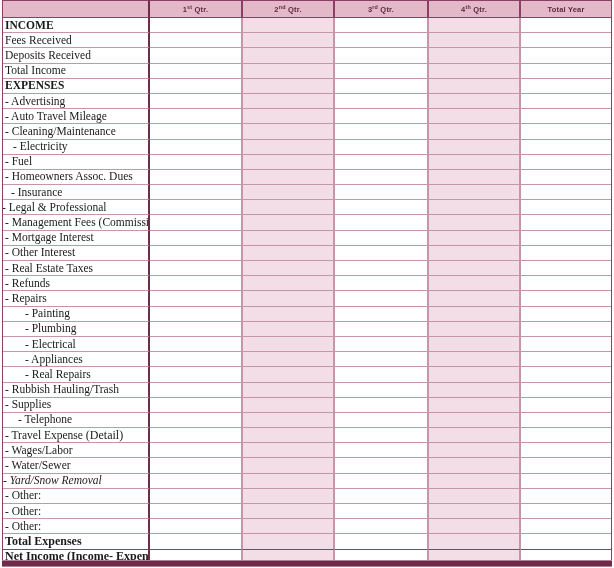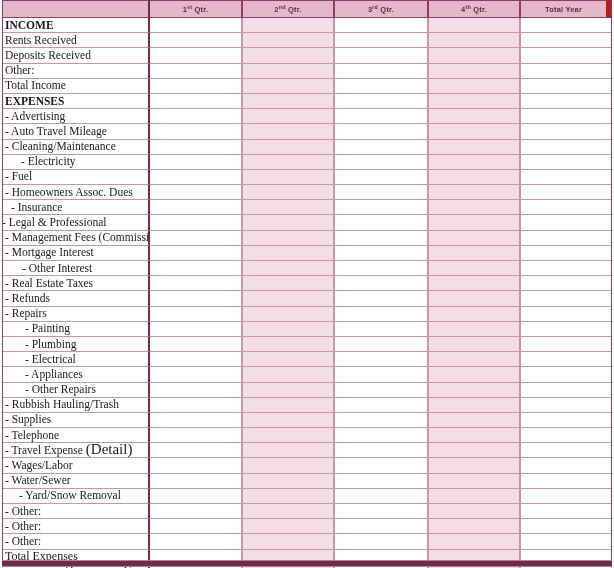--- a/index.html
+++ b/index.html
@@ -52,21 +52,21 @@
     border-right: 2px solid #6e2b4a;
   }
   th.qtr {
     border-right: 1px solid #8d3f63;
   }
   th.qtr.shaded-head {
     border-left: 1px solid #8d3f63;
     border-right: 2px solid #8d3f63;
   }
   th.total-head {
-    border-right: 6px solid #b91c1c;
+    border-right: 1px solid #b91c1c;
   }
   th sup {
     font-size: 5.4px;
     vertical-align: super;
     line-height: 0;
   }
 
   
   tbody td {
     height: 14.2px;
@@ -79,25 +79,25 @@
 
   td.label {
     padding-left: 3px;
     font-size: 11.5px;
     line-height: 13px;
     white-space: nowrap;
     border-right: 2px solid #6e2b4a;
     overflow: hidden;
   }
   td.label .small {
-    font-size: 15px;
+    font-size: 12px;
   }
 
   tr.section td.label { font-weight: bold; font-size: 11.5px; }
-  tr.total td.label  { font-weight: normal; font-size: 12px; }
+  tr.total td.label  { font-weight: bold; font-size: 12px; }
 
   td.data {
     border-right: 1px solid #c795aa;
   }
   td.data.shaded {
     background: #f3dee7;
     border-left: 1px solid #c795aa;
     border-right: 2px solid #c795aa;
   }
   td.data.last {
@@ -172,37 +172,29 @@
     <tbody>
         <tr class="section">
           <td class="label" style="padding-left: 3px; margin-top: 22px;"><span>INCOME</span></td>
           <td class="data"></td>
           <td class="data shaded"></td>
           <td class="data"></td>
           <td class="data shaded"></td>
           <td class="data last"></td>
         </tr>
         <tr class="item">
-          <td class="label" style="padding-left: 3px;"><span>Rents Received</span></td>
+          <td class="label" style="padding-left: 3px;"><span>Fees Received</span></td>
           <td class="data"></td>
           <td class="data shaded"></td>
           <td class="data"></td>
           <td class="data shaded"></td>
           <td class="data last"></td>
         </tr>
         <tr class="item">
           <td class="label" style="padding-left: 3px;"><span>Deposits Received</span></td>
-          <td class="data"></td>
-          <td class="data shaded"></td>
-          <td class="data"></td>
-          <td class="data shaded"></td>
-          <td class="data last"></td>
-        </tr>
-        <tr class="item">
-          <td class="label" style="padding-left: 3px;"><span>Other:</span></td>
           <td class="data"></td>
           <td class="data shaded"></td>
           <td class="data"></td>
           <td class="data shaded"></td>
           <td class="data last"></td>
         </tr>
         <tr class="item">
           <td class="label" style="padding-left: 3px;"><span>Total Income</span></td>
           <td class="data"></td>
           <td class="data shaded"></td>
@@ -236,21 +228,21 @@
         </tr>
         <tr class="item">
           <td class="label" style="padding-left: 3px;"><span>- Cleaning/Maintenance</span></td>
           <td class="data"></td>
           <td class="data shaded"></td>
           <td class="data"></td>
           <td class="data shaded"></td>
           <td class="data last"></td>
         </tr>
         <tr class="item">
-          <td class="label" style="padding-left: 19px;"><span>- Electricity</span></td>
+          <td class="label" style="padding-left: 11px;"><span>- Electricity</span></td>
           <td class="data"></td>
           <td class="data shaded"></td>
           <td class="data"></td>
           <td class="data shaded"></td>
           <td class="data last"></td>
         </tr>
         <tr class="item">
           <td class="label" style="padding-left: 3px;"><span>- Fuel</span></td>
           <td class="data"></td>
           <td class="data shaded"></td>
@@ -292,21 +284,21 @@
         </tr>
         <tr class="item">
           <td class="label" style="padding-left: 3px;"><span>- Mortgage Interest</span></td>
           <td class="data"></td>
           <td class="data shaded"></td>
           <td class="data"></td>
           <td class="data shaded"></td>
           <td class="data last"></td>
         </tr>
         <tr class="item">
-          <td class="label" style="padding-left: 20px; margin-top: 18px;"><span>- Other Interest</span></td>
+          <td class="label" style="padding-left: 3px; margin-top: 18px;"><span>- Other Interest</span></td>
           <td class="data"></td>
           <td class="data shaded"></td>
           <td class="data"></td>
           <td class="data shaded"></td>
           <td class="data last"></td>
         </tr>
         <tr class="item">
           <td class="label" style="padding-left: 3px;"><span>- Real Estate Taxes</span></td>
           <td class="data"></td>
           <td class="data shaded"></td>
@@ -356,21 +348,21 @@
         </tr>
         <tr class="item">
           <td class="label" style="padding-left: 23px;"><span>- Appliances</span></td>
           <td class="data"></td>
           <td class="data shaded"></td>
           <td class="data"></td>
           <td class="data shaded"></td>
           <td class="data last"></td>
         </tr>
         <tr class="item">
-          <td class="label" style="padding-left: 23px;"><span>- Other Repairs</span></td>
+          <td class="label" style="padding-left: 23px;"><span>- Real Repairs</span></td>
           <td class="data"></td>
           <td class="data shaded"></td>
           <td class="data"></td>
           <td class="data shaded"></td>
           <td class="data last"></td>
         </tr>
         <tr class="item">
           <td class="label" style="padding-left: 3px;"><span>- Rubbish Hauling/Trash</span></td>
           <td class="data"></td>
           <td class="data shaded"></td>
@@ -380,21 +372,21 @@
         </tr>
         <tr class="item">
           <td class="label" style="padding-left: 3px;"><span>- Supplies</span></td>
           <td class="data"></td>
           <td class="data shaded"></td>
           <td class="data"></td>
           <td class="data shaded"></td>
           <td class="data last"></td>
         </tr>
         <tr class="item">
-          <td class="label" style="padding-left: 3px;"><span>- Telephone</span></td>
+          <td class="label" style="padding-left: 16px;"><span>- Telephone</span></td>
           <td class="data"></td>
           <td class="data shaded"></td>
           <td class="data"></td>
           <td class="data shaded"></td>
           <td class="data last"></td>
         </tr>
         <tr class="item">
           <td class="label" style="padding-left: 3px;"><span>- Travel Expense </span><span class="small">(Detail)</span></td>
           <td class="data"></td>
           <td class="data shaded"></td>
@@ -412,21 +404,21 @@
         </tr>
         <tr class="item">
           <td class="label" style="padding-left: 3px;"><span>- Water/Sewer</span></td>
           <td class="data"></td>
           <td class="data shaded"></td>
           <td class="data"></td>
           <td class="data shaded"></td>
           <td class="data last"></td>
         </tr>
         <tr class="item">
-          <td class="label" style="padding-left: 17px;"><span>- Yard/Snow Removal</span></td>
+          <td class="label" style="padding-left: 1px; font-style: italic;"><span>- Yard/Snow Removal</span></td>
           <td class="data"></td>
           <td class="data shaded"></td>
           <td class="data"></td>
           <td class="data shaded"></td>
           <td class="data last"></td>
         </tr>
         <tr class="item">
           <td class="label" style="padding-left: 3px;"><span>- Other:</span></td>
           <td class="data"></td>
           <td class="data shaded"></td>

